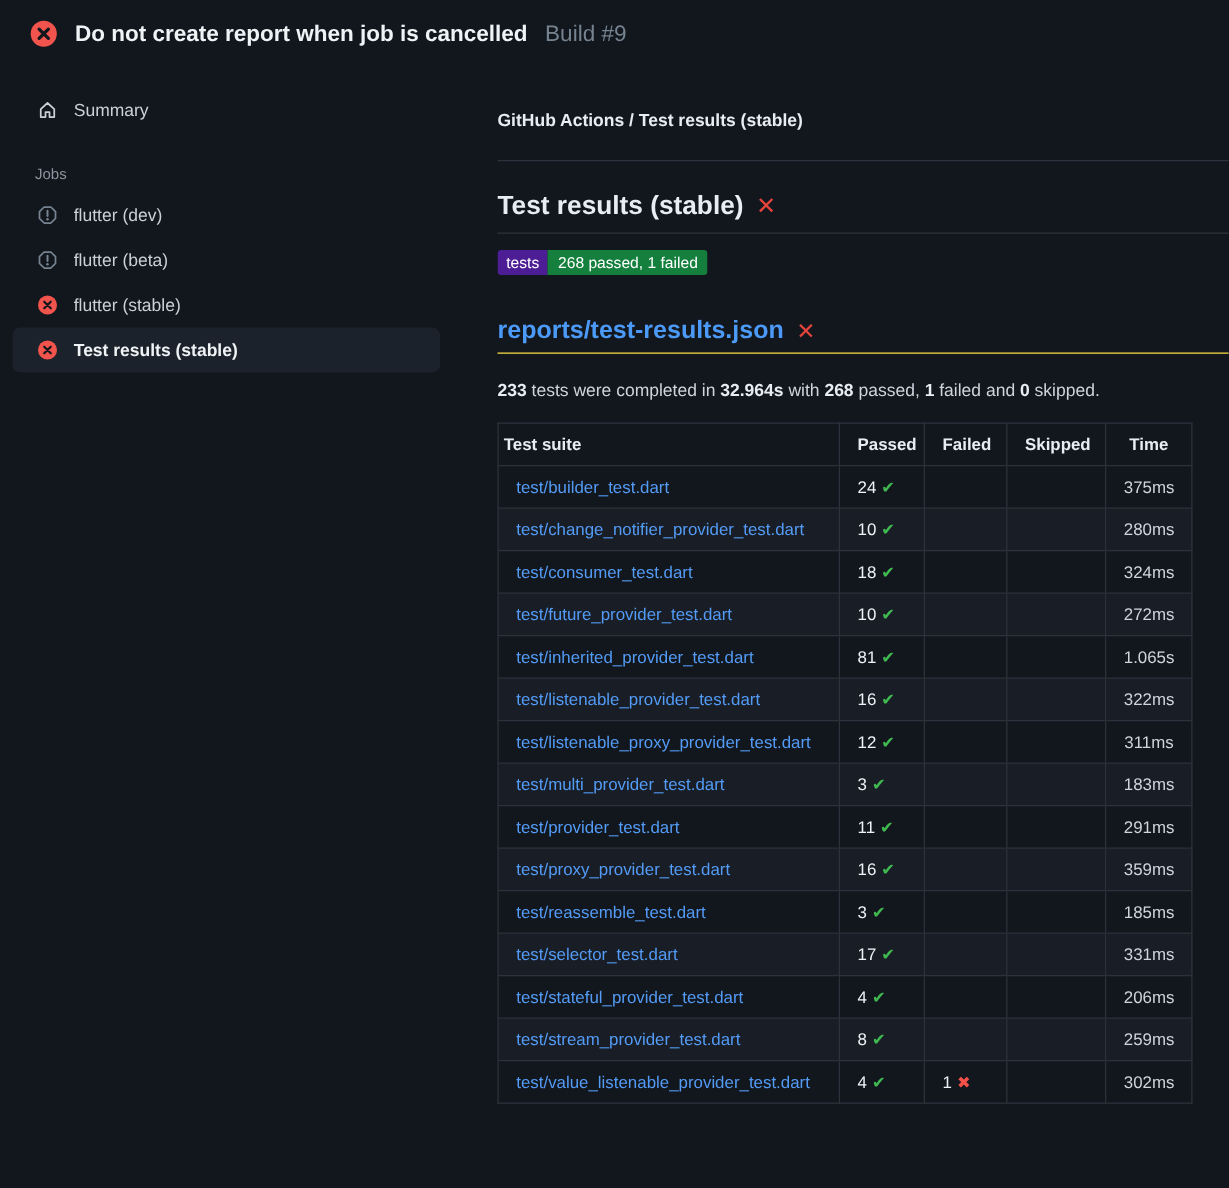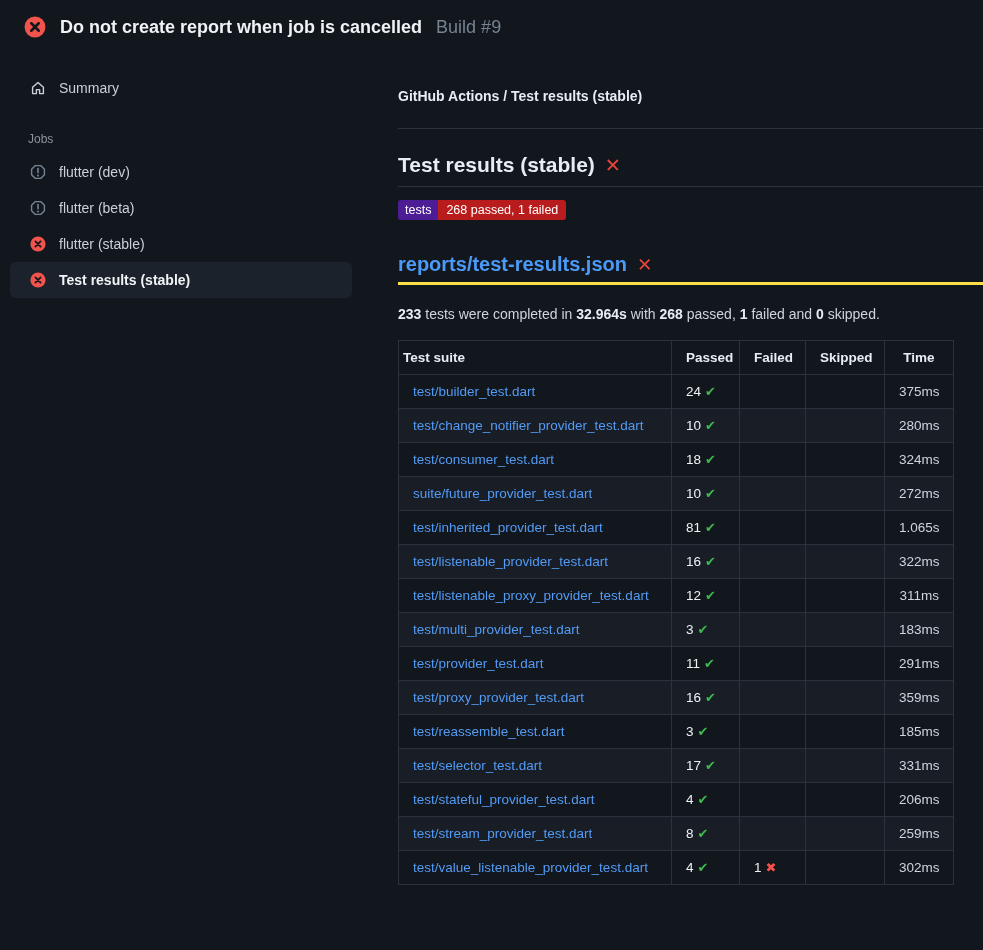--- a/index.html
+++ b/index.html
@@ -47,25 +47,25 @@
   h1.report-h1 {
     margin-top: 24px; font-size: 21px; font-weight: bold; color: #e6edf3;
     padding-bottom: 9px; border-bottom: 1px solid #2d333c;
     display: flex; align-items: center; gap: 10px;
   }
   .cross-mark { color: #e5443c; font-weight: bold; font-size: 0.92em; }
 
   .badge { display: inline-flex; margin-top: 13px; font-size: 12.5px; line-height: 20px;
     border-radius: 3px; overflow: hidden; color: #ffffff; }
   .badge .badge-label { background: #4c1d95; padding: 0 7px; }
-  .badge .badge-value { background: #b91c1c; padding: 0 8px; }
+  .badge .badge-value { background: #15803d; padding: 0 8px; }
 
   h2.report-h2 {
     margin-top: 33px; font-size: 20px; font-weight: bold;
-    padding-bottom: 6px; border-bottom: 3px solid #fde047;
+    padding-bottom: 6px; border-bottom: 1px solid #fde047;
     display: flex; align-items: center; gap: 10px;
   }
   h2.report-h2 a { color: #4c9af8; text-decoration: none; cursor: pointer; }
 
   p.summary-line { margin-top: 21px; font-size: 14px; color: #cdd5dd; }
   p.summary-line b { color: #e6edf3; }
 
   table.results {
     margin-top: 18px; border-collapse: collapse;
     width: 555px; table-layout: fixed; font-size: 13.5px;
@@ -225,21 +225,21 @@
   <tr>
     <td class="cell-suite"><a>test/consumer_test.dart</a></td>
     <td class="cell-num cell-passed"><span class="num">18</span><span class="tick">✔</span></td>
     <td class="cell-num cell-failed"></td>
     <td class="cell-num cell-skipped"></td>
     <td class="cell-time">324ms</td>
   </tr>
 
 
   <tr>
-    <td class="cell-suite"><a>suite/future_provider_test.dart</a></td>
+    <td class="cell-suite"><a>test/future_provider_test.dart</a></td>
     <td class="cell-num cell-passed"><span class="num">10</span><span class="tick">✔</span></td>
     <td class="cell-num cell-failed"></td>
     <td class="cell-num cell-skipped"></td>
     <td class="cell-time">272ms</td>
   </tr>
 
   <tr>
     <td class="cell-suite"><a>test/inherited_provider_test.dart</a></td>
     <td class="cell-num cell-passed"><span class="num">81</span><span class="tick">✔</span></td>
     <td class="cell-num cell-failed"></td>

